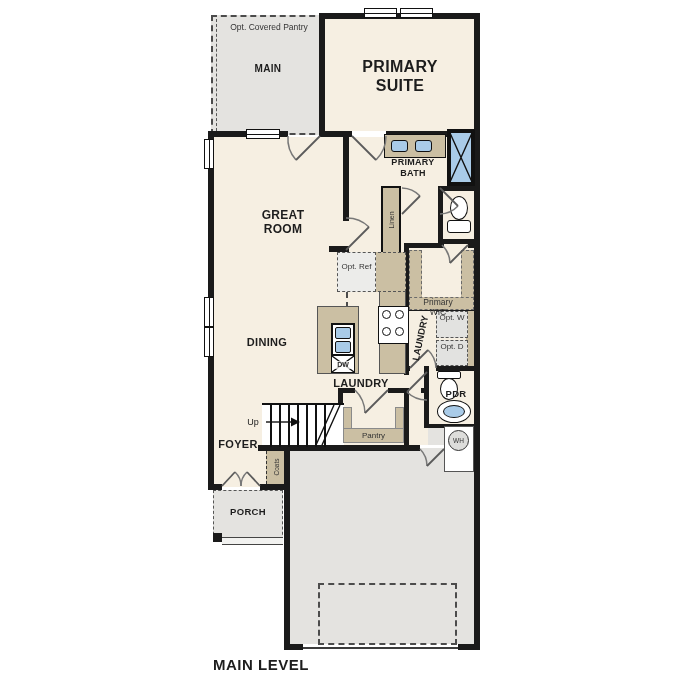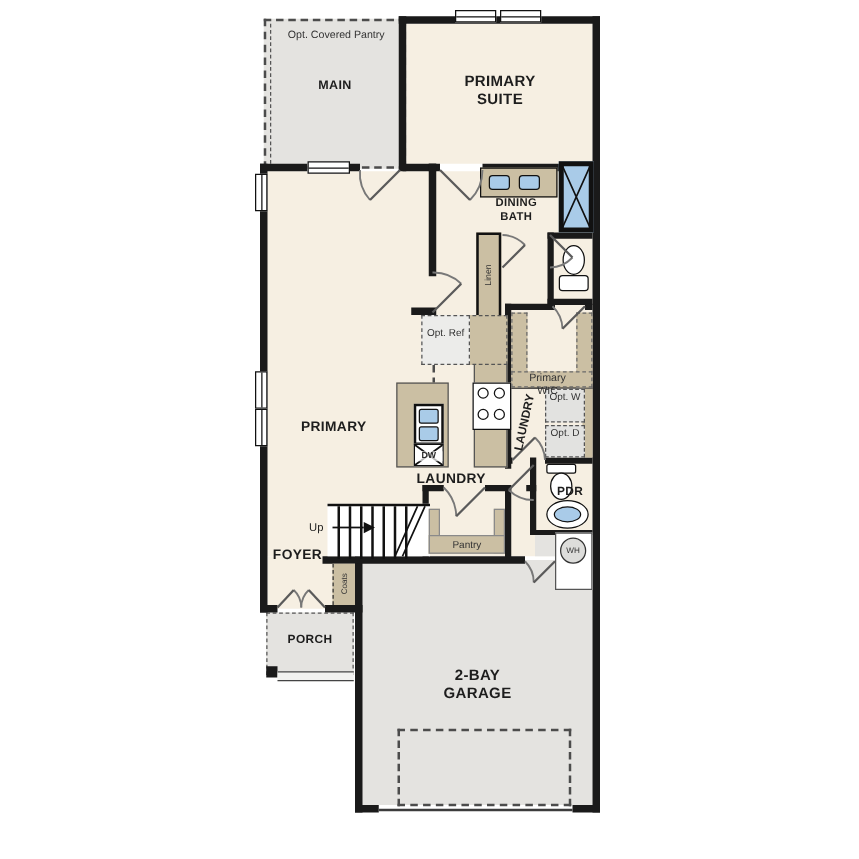--- a/index.html
+++ b/index.html
@@ -189,33 +189,34 @@
       <path d="M450,133 L472,182 M472,133 L450,182"></path>
       <path d="M332,356 L354,372 M354,356 L332,372"></path>
       <path d="M316,445 L334,405 M322,445 L340,405"></path>
       <path d="M266,422 L291,422"></path>
     </g>
     <polygon points="291,417.5 300,422 291,426.5" fill="#111"></polygon>
   </svg>
 
   <div class="lbl-plain" style="left:218px;top:22px;width:102px;font-size:8.5px;">Opt. Covered Pantry</div>
   <div class="lbl" style="left:237px;top:63px;width:62px;font-size:10px;">MAIN</div>
-  <div class="lbl" style="left:361px;top:58px;width:78px;font-size:12px;">PRIMARY SUITE</div>
-  <div class="lbl" style="left:385px;top:157px;width:56px;font-size:9px;">DINING BATH</div>
+  <div class="lbl" style="left:361px;top:58px;width:78px;font-size:16px;">PRIMARY SUITE</div>
+  <div class="lbl" style="left:385px;top:157px;width:56px;font-size:9px;">PRIMARY BATH</div>
+  <div class="lbl" style="left:243px;top:208px;width:80px;font-size:12px;">GREAT ROOM</div>
   <div class="lbl-sm" style="left:340px;top:262px;width:33px;font-size:8px;font-weight:normal;color:#333;">Opt. Ref</div>
   <div class="lbl-plain" style="left:414px;top:253px;width:48px;font-size:8.5px;margin-top:44px;">Primary WIC</div>
-  <div class="lbl" style="left:235px;top:336px;width:64px;font-size:11px;">PRIMARY</div>
+  <div class="lbl" style="left:235px;top:336px;width:64px;font-size:11px;">DINING</div>
   <div class="vlbl" style="left:420px;top:338px;font-size:9.5px;font-weight:bold;color:#1d1d1d;transform:translate(-50%,-50%) rotate(-78deg);">LAUNDRY</div>
   <div class="lbl-sm" style="left:438px;top:313px;width:28px;font-size:8px;font-weight:normal;color:#333;">Opt. W</div>
   <div class="lbl-sm" style="left:438px;top:342px;width:28px;font-size:8px;font-weight:normal;color:#333;">Opt. D</div>
   <div class="lbl" style="left:330px;top:377px;width:62px;font-size:11px;">LAUNDRY</div>
   <div class="lbl-sm" style="left:332px;top:361px;width:22px;font-size:7px;background:rgba(255,255,255,.7);">DW</div>
   <div class="lbl" style="left:442px;top:388px;width:28px;font-size:9.5px;">PDR</div>
   <div class="lbl-sm" style="left:448px;top:437px;width:21px;font-size:6.5px;font-weight:normal;color:#333;">WH</div>
   <div class="lbl-sm" style="left:242px;top:417px;width:22px;font-size:9px;font-weight:normal;color:#222;">Up</div>
   <div class="lbl-sm" style="left:343px;top:431px;width:61px;font-size:8px;font-weight:normal;color:#333;">Pantry</div>
   <div class="lbl" style="left:214px;top:438px;width:48px;font-size:11px;">FOYER</div>
   <div class="vlbl" style="left:276px;top:467px;font-size:6.5px;">Coats</div>
   <div class="vlbl" style="left:391px;top:220px;font-size:7px;">Linen</div>
   <div class="lbl" style="left:224px;top:506px;width:48px;font-size:9.5px;">PORCH</div>
-  <div class="lbl" style="left:346px;top:533px;width:72px;font-size:12px;">2-BAY GARAGE</div>
+  <div class="lbl" style="left:213px;top:656px;width:170px;font-size:15px;text-align:left;letter-spacing:.5px;">MAIN LEVEL</div>
 
 </div>
 
 </body></html>

